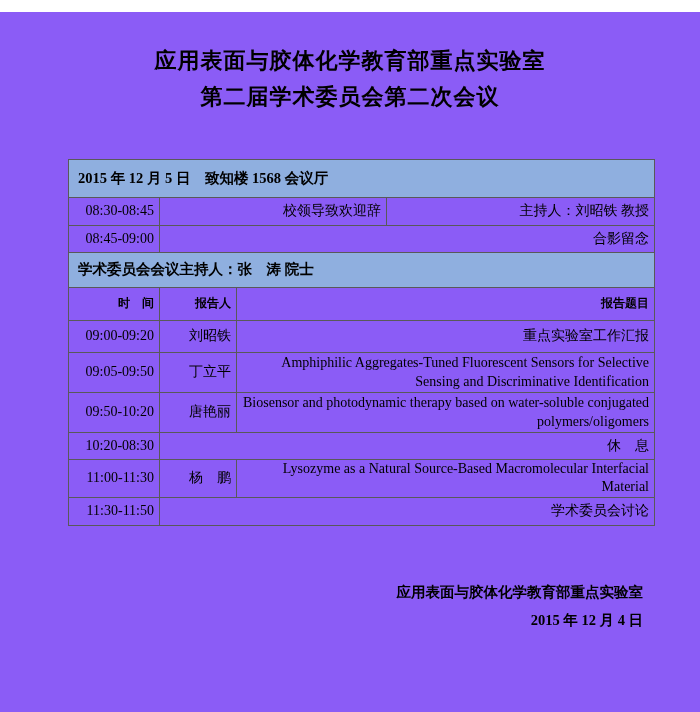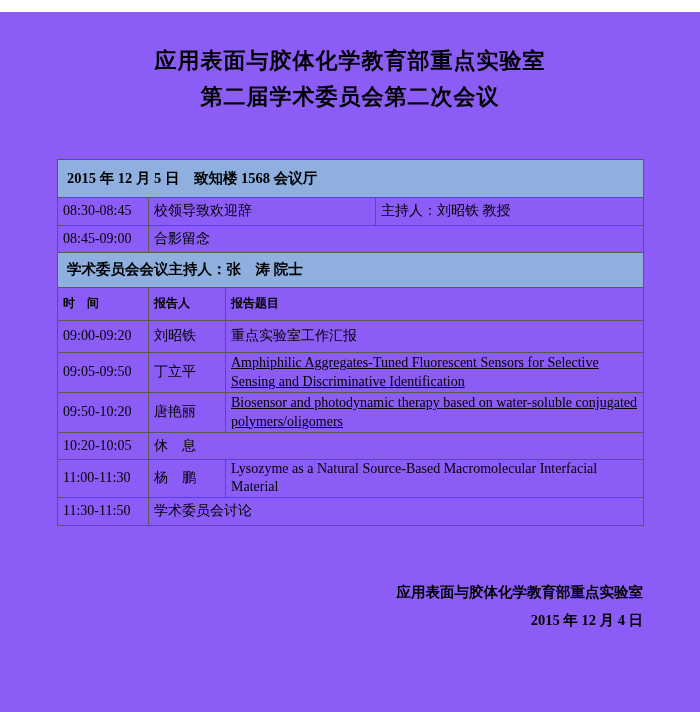--- a/index.html
+++ b/index.html
@@ -15,41 +15,41 @@
     color:#000;
     overflow:hidden;
     margin-top:12px;
   }
   .doc-title{
     position:absolute;top:31px;left:0;width:700px;
     text-align:center;font-weight:bold;font-size:22px;line-height:36px;
     letter-spacing:1px;
   }
   table.schedule{
-    position:absolute;left:57px;top:147px;width:586px;
+    position:absolute;left:68px;top:147px;width:586px;
     border-collapse:collapse;table-layout:fixed;padding-left:6px;
   }
   table.schedule td{
     border:1px solid var(--border-col);
-    font-size:14px;text-align:left;vertical-align:middle;
+    font-size:14px;text-align:right;vertical-align:middle;
     padding:0 5px;overflow:hidden;line-height:1.32;
   }
   tr.blue-row td{
     background:var(--header-blue);
     text-align:left;font-weight:bold;padding-left:9px;font-size:14.5px;
   }
   tr.header-row td{font-weight:bold;font-size:12px;}
   tr.h38{height:38px}
   tr.h35{height:35px}
   tr.h33{height:33px}
   tr.h32{height:32px}
   tr.h40{height:40px}
   tr.h28{height:28px}
   tr.h27{height:27px}
-  td.en{font-size:14px;text-decoration:underline;}
+  td.en{font-size:14px;}
   td.en-small{font-size:12px;}
   .host-label{font-weight:normal;}
   .footer{
     position:absolute;top:566px;right:57px;
     text-align:right;font-weight:bold;font-size:14.5px;line-height:28px;
   }
 </style>
 </head>
 <body>
 
@@ -105,21 +105,21 @@
         <td colspan="2" class="en">Amphiphilic Aggregates-Tuned Fluorescent Sensors for Selective Sensing and Discriminative Identification</td>
       </tr>
 
       <tr class="h40">
         <td>09:50-10:20</td>
         <td>唐艳丽</td>
         <td colspan="2" class="en">Biosensor and photodynamic therapy based on water-soluble conjugated polymers/oligomers</td>
       </tr>
 
       <tr class="h27">
-        <td>10:20-10:05</td>
+        <td>10:20-08:30</td>
         <td colspan="3">休　息</td>
       </tr>
 
 
       <tr class="h27">
         <td>11:00-11:30</td>
         <td>杨　鹏</td>
         <td colspan="2" class="en-small">Lysozyme as a Natural Source-Based Macromolecular Interfacial Material</td>
       </tr>
 

